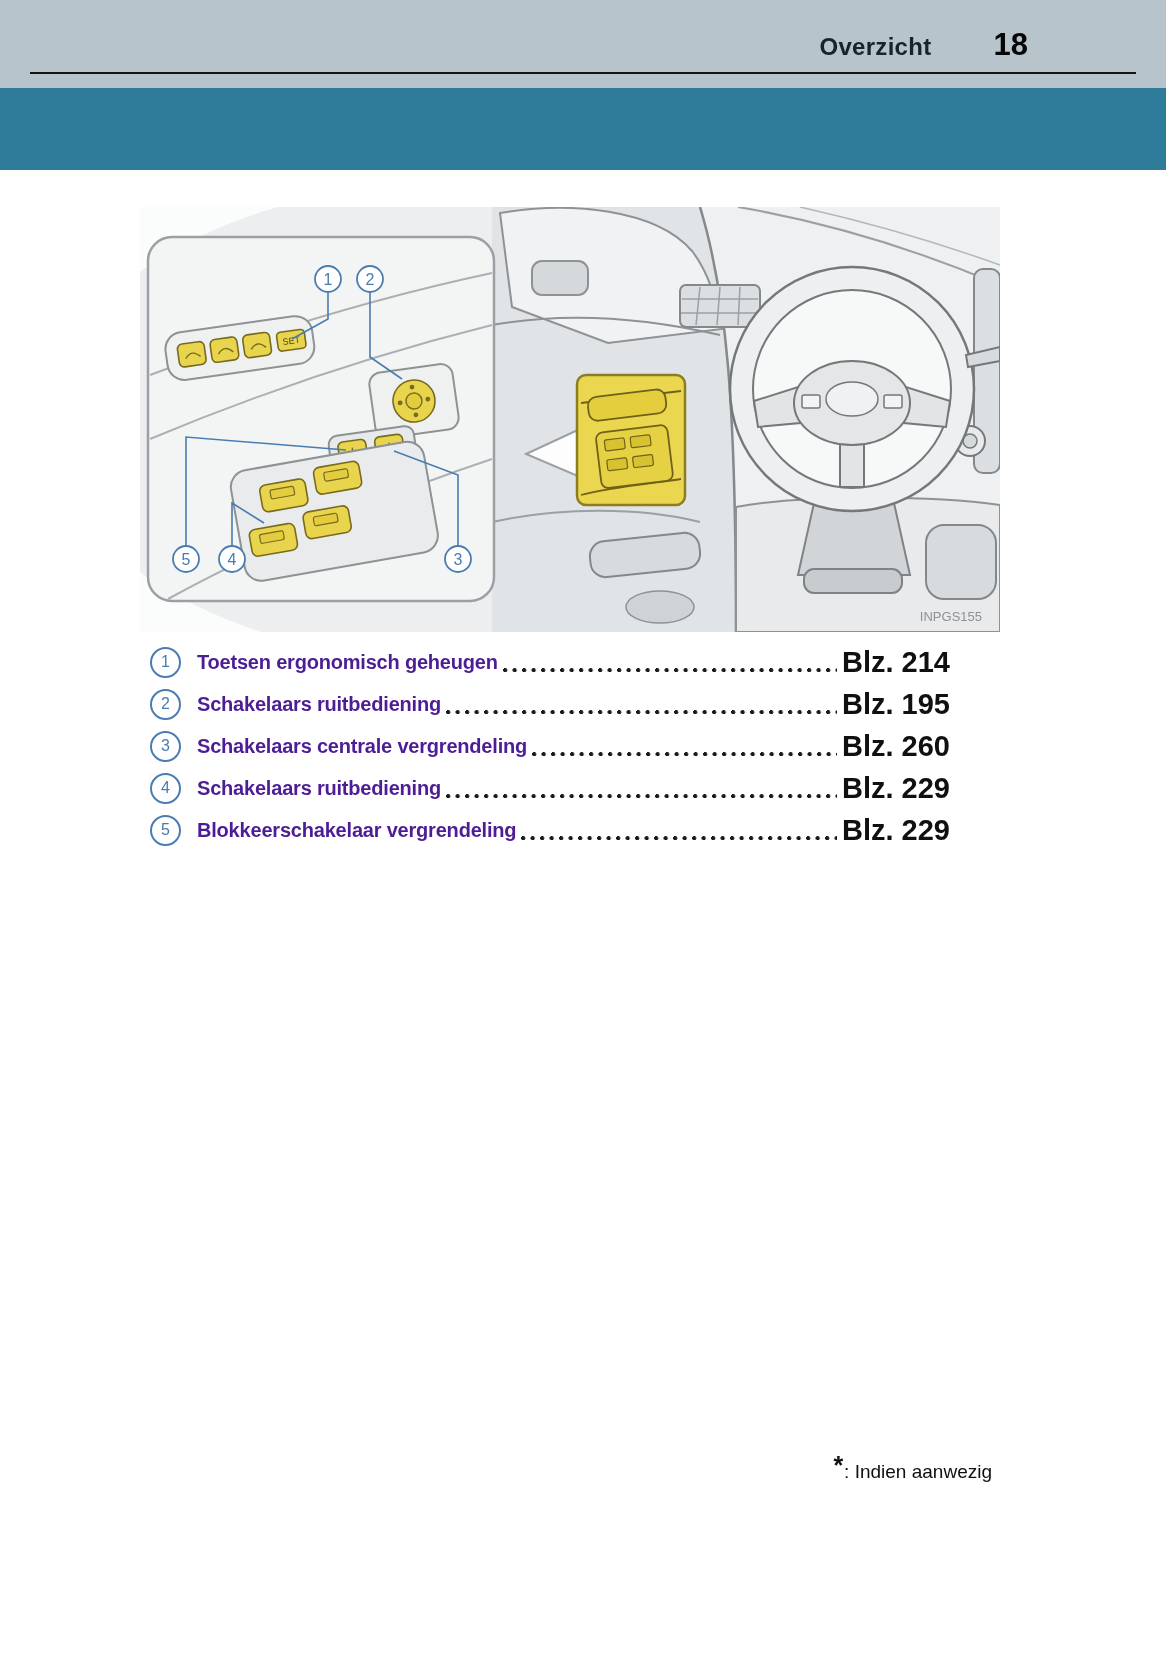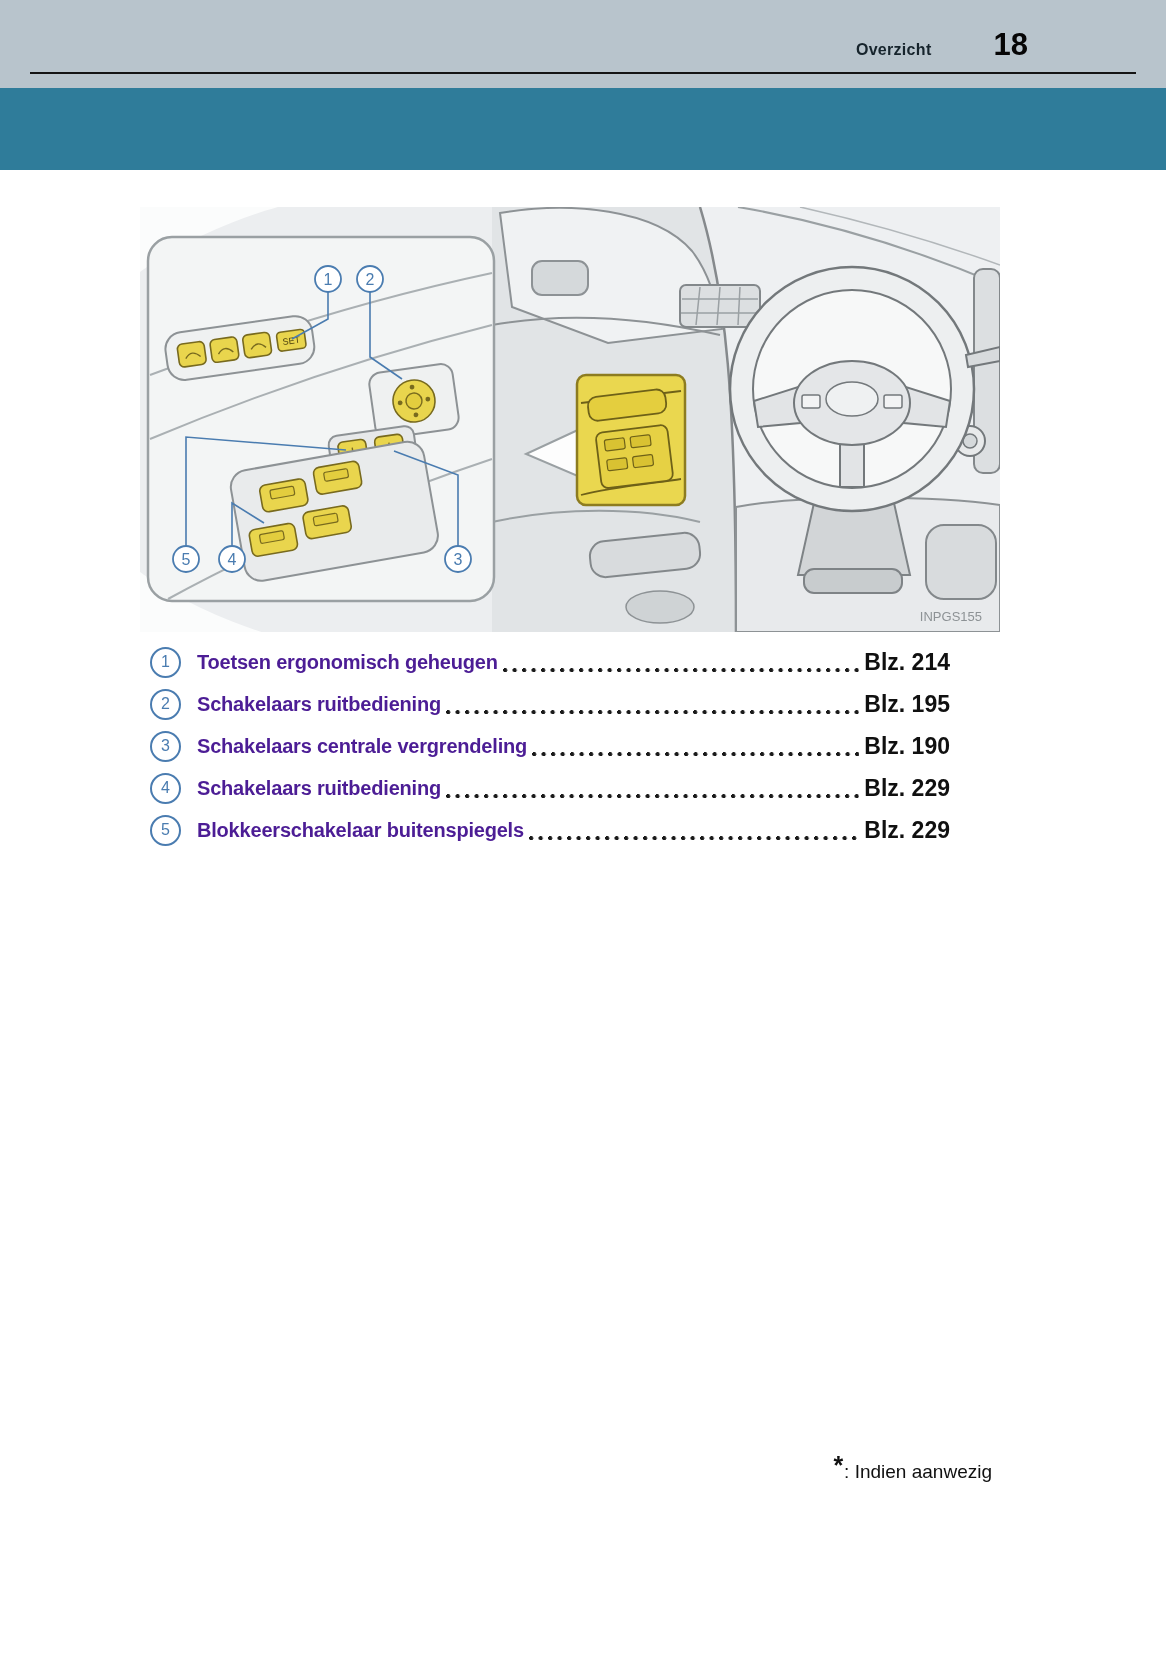--- a/index.html
+++ b/index.html
@@ -28,21 +28,21 @@
   }
   .header-content {
     position: absolute;
     right: 138px;
     bottom: 25px;
     display: flex;
     align-items: baseline;
     gap: 62px;
   }
   .header-title {
-    font-size: 16px;
+    font-size: 24px;
     font-weight: bold;
     color: #16242c;
     letter-spacing: 0.3px;
   }
   .header-page {
     font-size: 31px;
     font-weight: bold;
     color: #060606;
   }
 
@@ -104,21 +104,21 @@
     content: "";
     position: absolute;
     left: 5px; right: 5px; bottom: 10px;
     height: 5px;
     background-image: radial-gradient(circle at 2.2px 2.2px, #1a1a1a 1.9px, transparent 2.3px);
     background-size: 9.5px 5px;
     background-repeat: repeat-x;
   }
   .toc-page {
     flex: 0 0 auto;
-    font-size: 23px;
+    font-size: 29px;
     font-weight: bold;
     color: #101010;
   }
 
   
   .footnote {
     position: absolute;
     top: 1455px;
     right: 174px;
     font-size: 19px;
@@ -308,33 +308,33 @@
       <span class="toc-num">2</span>
       <span class="toc-label">Schakelaars ruitbediening</span>
       <span class="toc-leader"></span>
       <span class="toc-page">Blz. 195</span>
     </div>
 
     <div class="toc-row">
       <span class="toc-num">3</span>
       <span class="toc-label">Schakelaars centrale vergrendeling</span>
       <span class="toc-leader"></span>
-      <span class="toc-page">Blz. 190</span>
+      <span class="toc-page">Blz. 260</span>
     </div>
 
     <div class="toc-row">
       <span class="toc-num">4</span>
       <span class="toc-label">Schakelaars ruitbediening</span>
       <span class="toc-leader"></span>
       <span class="toc-page">Blz. 229</span>
     </div>
 
     <div class="toc-row">
       <span class="toc-num">5</span>
-      <span class="toc-label">Blokkeerschakelaar buitenspiegels</span>
+      <span class="toc-label">Blokkeerschakelaar vergrendeling</span>
       <span class="toc-leader"></span>
       <span class="toc-page">Blz. 229</span>
     </div>
 
   </div>
 
   <div class="footnote">
     <span class="footnote-symbol">*</span><span>: Indien aanwezig</span>
   </div>
 

